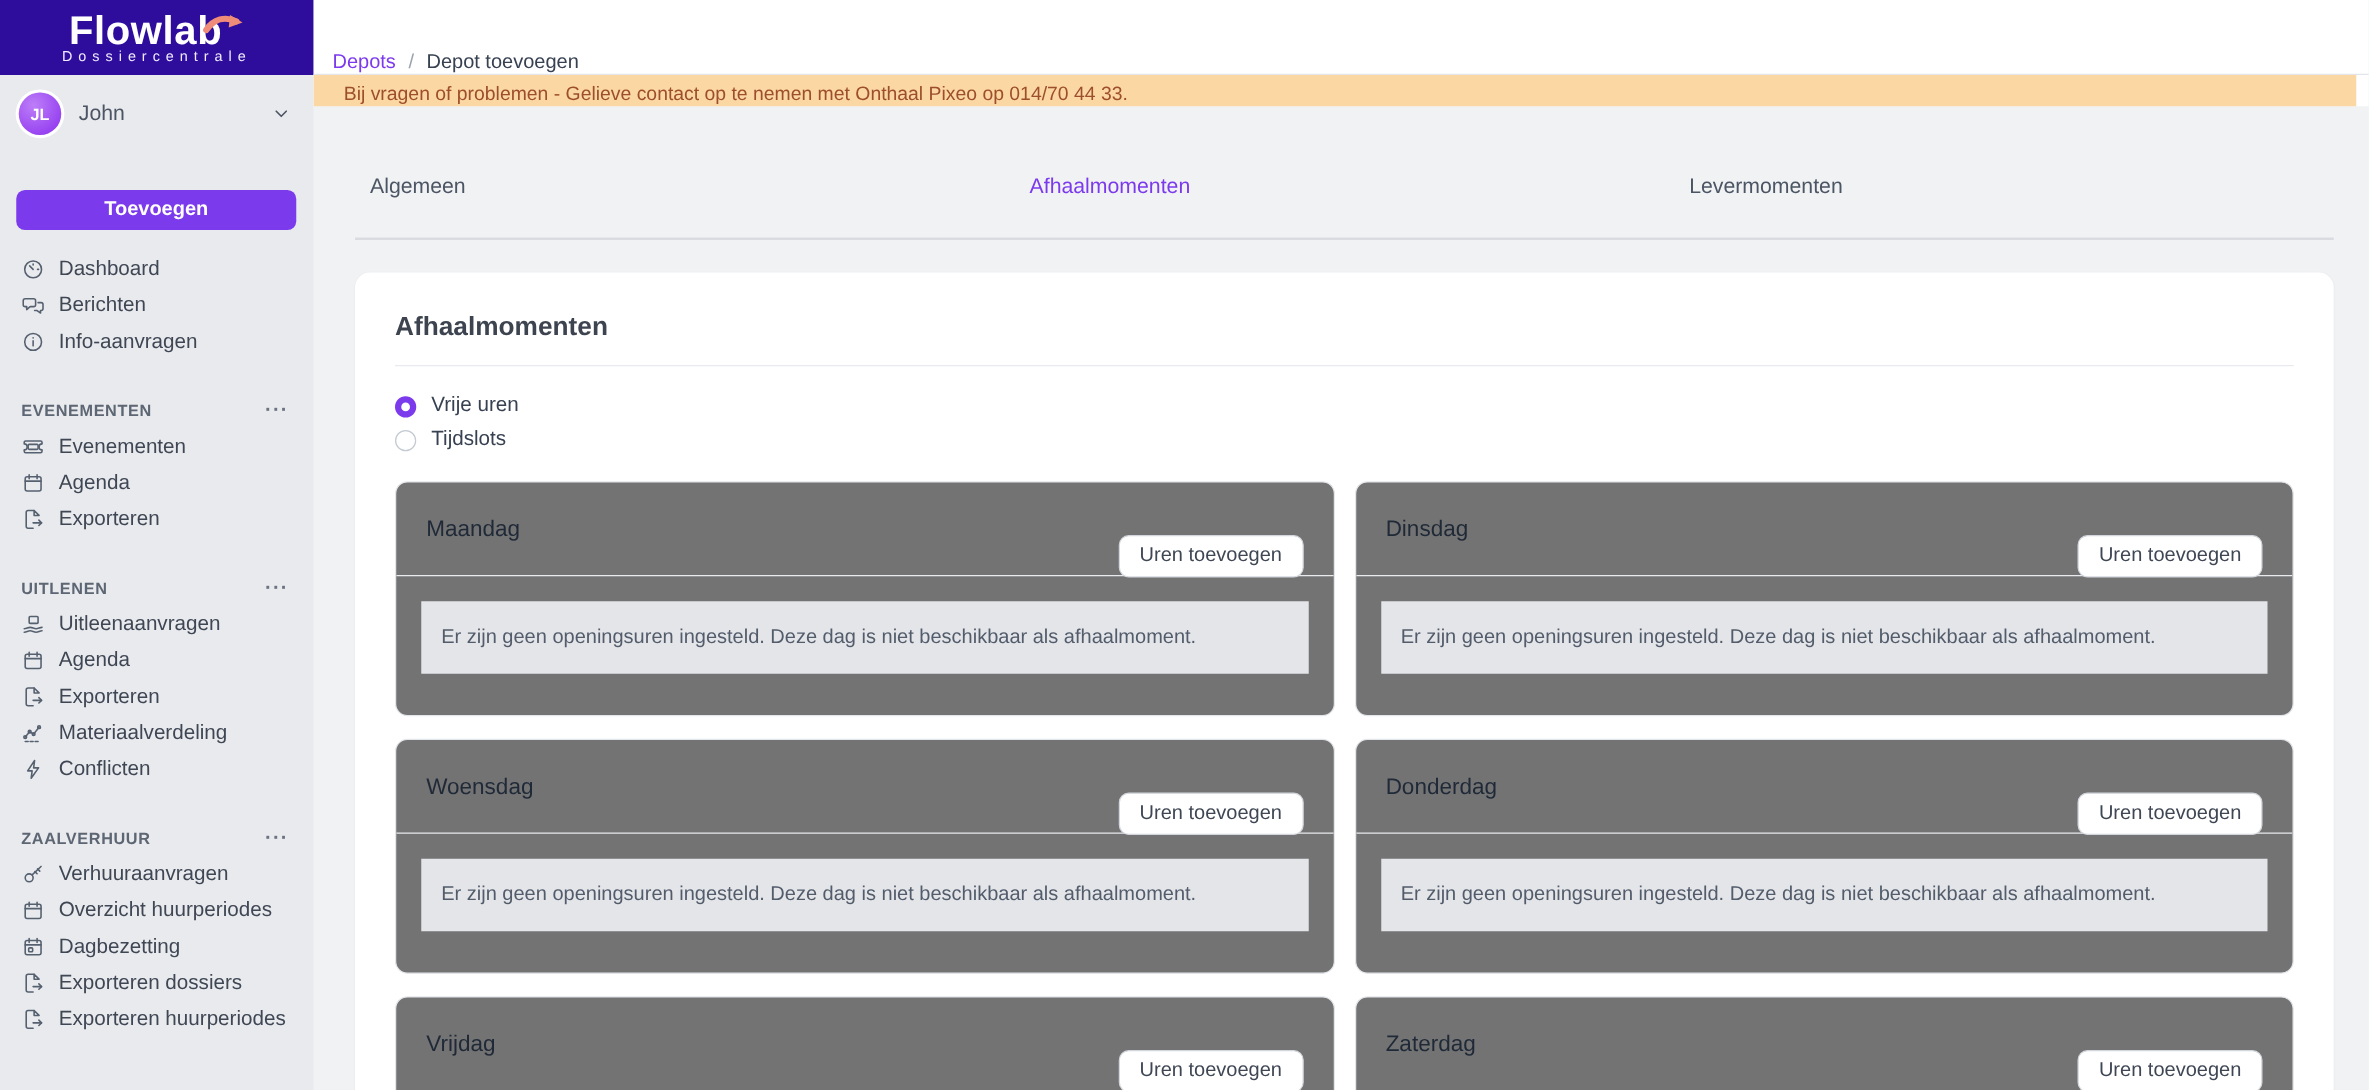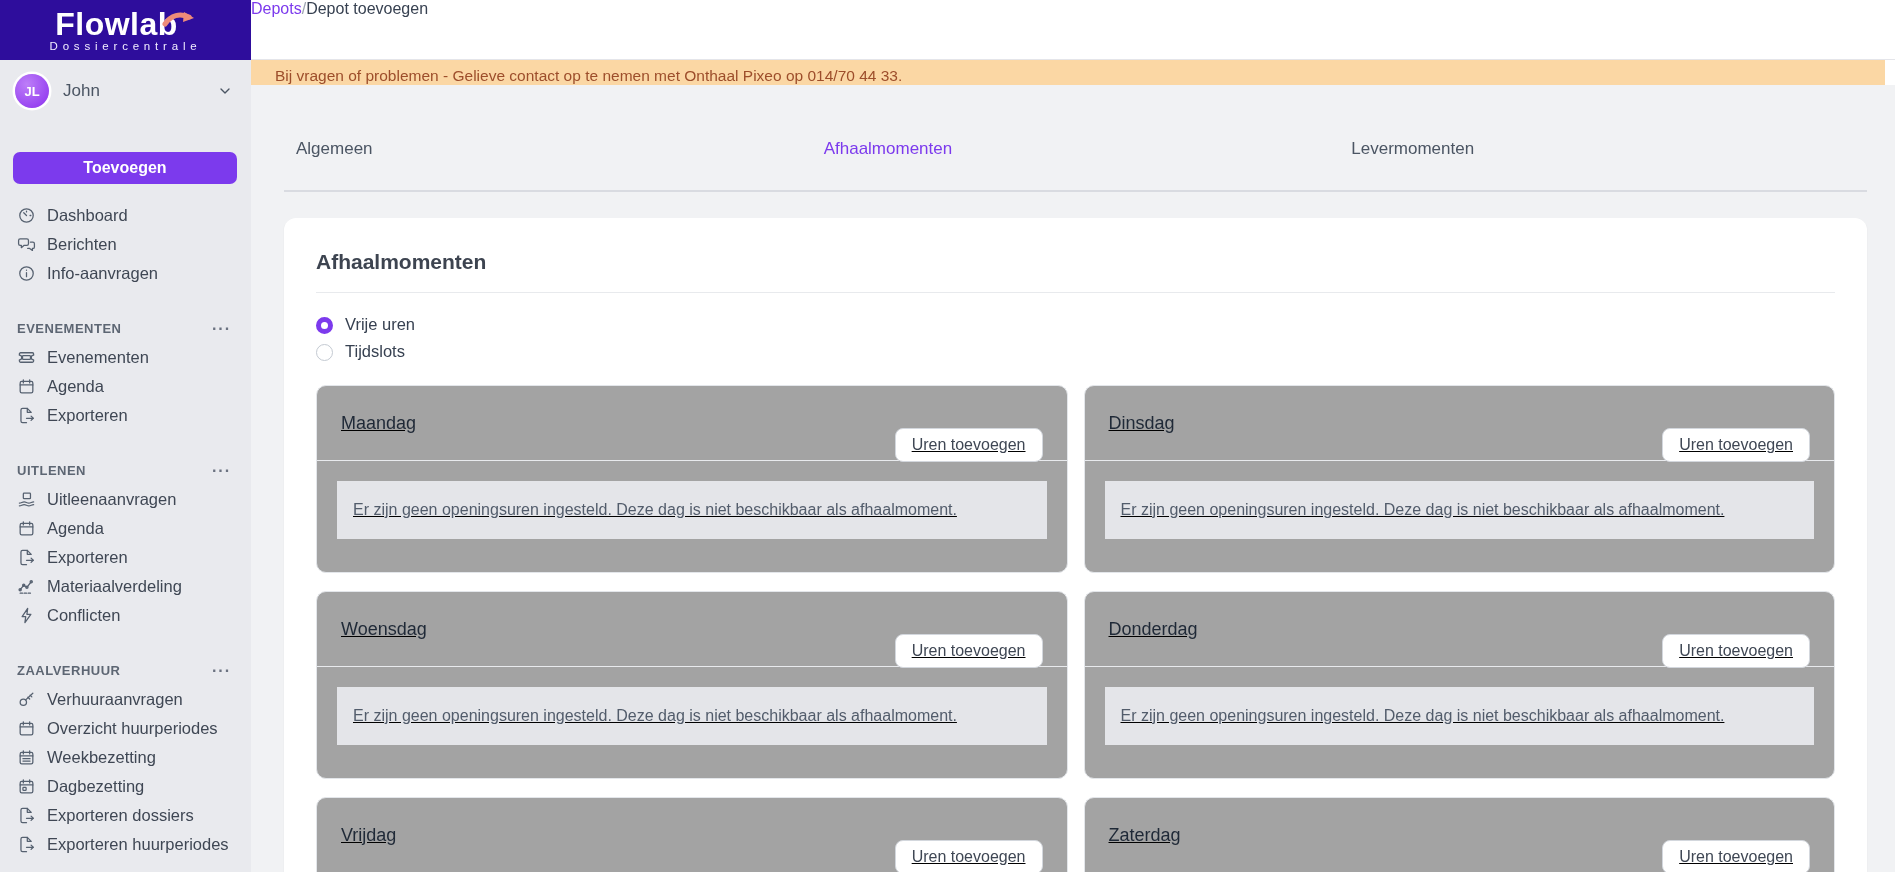--- a/index.html
+++ b/index.html
@@ -34,21 +34,21 @@
                   stroke-width:1.6; stroke-linecap:round; stroke-linejoin:round; }
   .nav-header { margin-top:21px; height:29px; display:flex; align-items:center;
                 justify-content:space-between; padding:0 20px 0 17px; font-size:13px;
                 font-weight:700; color:#5d6673; letter-spacing:.5px; }
   .more { color:#6b7280; font-size:16px; letter-spacing:1px; cursor:pointer; line-height:10px; }
   .section-items { margin-top:5px; }
 
   
   .main { flex:1; min-width:0; display:flex; flex-direction:column; background:#f1f2f4; }
   .topbar { height:60px; flex:none; background:#fff; border-bottom:1px solid #e4e5ea;
-            display:flex; align-items:flex-start; font-size:16px; }
+            display:flex; align-items:flex-end; padding-left:15px; gap:10px; font-size:16px; }
   .crumb-link { color:#7c3aed; text-decoration:none; cursor:pointer; }
   .crumb-sep { color:#9ca3af; }
   .crumb-current { color:#374151; }
 
   .banner-wrap { flex:none; background:#fff; }
   .banner { height:25px; margin-right:10px; background:#fbd7a4; color:#9d4e2b; font-size:15.5px;
             display:flex; align-items:flex-end; padding-left:24px; }
 
   .content { flex:1; padding:0 28px 0 33px; }
   .tabs { display:flex; padding-top:54px; padding-bottom:31px; border-bottom:2px solid #d9dbe1; }
@@ -61,21 +61,21 @@
   .card-divider { border:none; border-top:1px solid #e8eaed; margin-top:18px; }
 
   .radios { margin-top:22px; display:flex; flex-direction:column; gap:8px; }
   .radio-row { display:flex; align-items:flex-end; gap:12px; font-size:16.5px; color:#374151; cursor:pointer; }
   .radio { width:17px; height:17px; border-radius:50%; background:#fff; flex:none; }
   .radio.checked { border:5px solid #7c3aed; }
   .radio.unchecked { border:1.5px solid #c4cad2; }
 
   .day-grid { margin-top:24px; display:grid; grid-template-columns:1fr 1fr;
               column-gap:16px; row-gap:18px; grid-auto-rows:188px; }
-  .day-card { border:1px solid #e3e6ea; border-radius:10px; background:#a3a3a3; overflow:hidden;text-decoration:underline; }
+  .day-card { border:1px solid #e3e6ea; border-radius:10px; background:#737373; overflow:hidden; }
   .day-head { height:75px; display:flex; align-items:center; justify-content:space-between;
               padding:0 24px; border-bottom:1px solid #e8eaed; }
   .day-name { font-size:18px; font-weight:500; color:#1f2937; }
   .hours-btn { padding:7px 16px; background:#fff; border:1px solid #d3d7dd; border-radius:8px;
                font-size:16px; color:#3f4754; cursor:pointer; font-family:"Liberation Sans", sans-serif;margin-top:44px; }
   .day-body { padding:20px; }
   .day-alert { background:#e4e5e9; border-radius:0; padding:20px 16px; font-size:16px; color:#525c6b; }
 </style>
 </head>
 <body>
@@ -227,28 +227,20 @@
           <svg viewBox="0 0 24 24">
               <rect x="4" y="5.5" width="16" height="14.5" rx="2"></rect>
               <path d="M8 3.5v4M16 3.5v4M4 10h16"></path>
             </svg>
           <span>Overzicht huurperiodes</span>
         </div>
         <div class="nav-item">
           <svg viewBox="0 0 24 24">
               <rect x="4" y="5.5" width="16" height="14.5" rx="2"></rect>
               <path d="M8 3.5v4M16 3.5v4M4 10h16"></path>
-              <path d="M7.5 13.5h9M7.5 16.5h9"></path>
-            </svg>
-          <span>Weekbezetting</span>
-        </div>
-        <div class="nav-item">
-          <svg viewBox="0 0 24 24">
-              <rect x="4" y="5.5" width="16" height="14.5" rx="2"></rect>
-              <path d="M8 3.5v4M16 3.5v4M4 10h16"></path>
               <rect x="7.5" y="13" width="4" height="4" rx=".8"></rect>
             </svg>
           <span>Dagbezetting</span>
         </div>
         <div class="nav-item">
           <svg viewBox="0 0 24 24">
               <path d="M13 3H7a2 2 0 0 0-2 2v14a2 2 0 0 0 2 2h5"></path>
               <path d="M13 3l5 5h-5z"></path>
               <path d="M12 15.5h8.5"></path>
               <path d="M17.8 12.8l2.7 2.7-2.7 2.7"></path>

